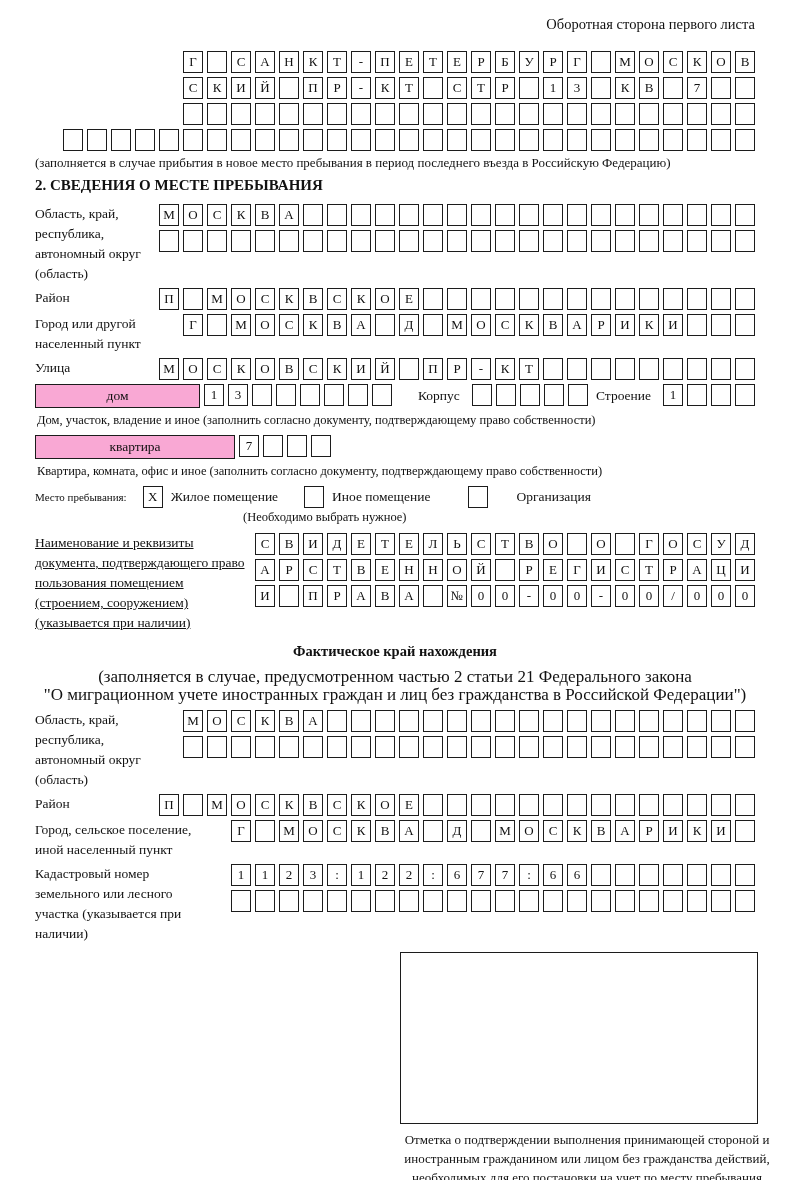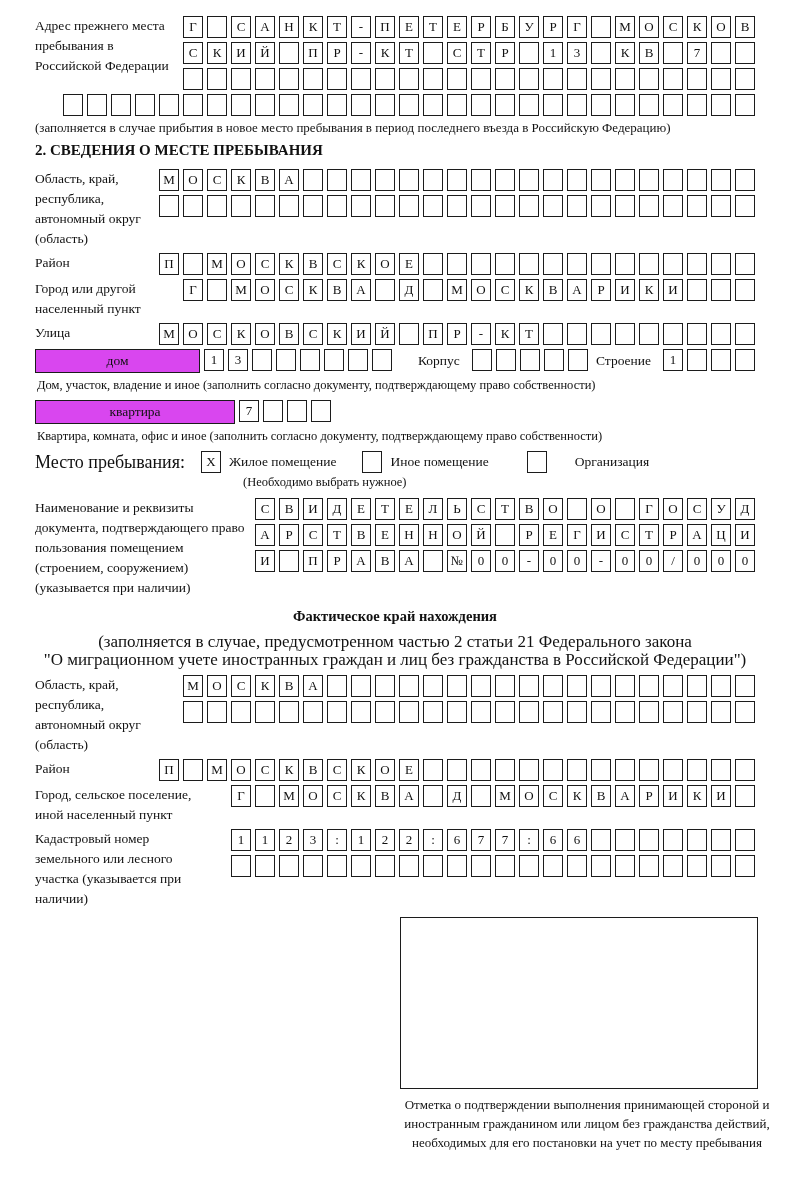--- a/index.html
+++ b/index.html
@@ -2,53 +2,53 @@
 <html lang="ru"><head>
 <meta charset="utf-8">
 <style>
   html,body{margin:0;padding:0;background:#fff;}
   body{width:800px;height:1180px;overflow:hidden;font-family:"Liberation Serif","DejaVu Serif",serif;color:#111;}
   .page{box-sizing:border-box;width:800px;height:1180px;padding:16px 45px 0 35px;}
   .header-note{text-align:right;font-size:14.5px;margin-bottom:18px;}
   .frow{display:flex;align-items:flex-start;margin-bottom:4px;}
   .flabel{font-size:13.5px;line-height:20px;}
   .w135{width:135px;} .w110{width:110px;} .w100{width:100px;} .w140{width:140px;}
-  .w80{width:80px;} .w240{width:240px;} .w145{width:145px;} .w185{width:185px;} .w180{width:180px;}
+  .w80{width:80px;} .w240{width:240px;text-decoration:underline;} .w145{width:145px;} .w185{width:185px;} .w180{width:180px;}
   .cellcol{margin-left:auto;display:flex;flex-direction:column;gap:4px;}
   .cells{display:flex;}
   .cells.right{margin-left:auto;}
   .cell{width:20px;height:22px;box-sizing:border-box;border:1.5px solid #1c1c1c;margin-left:4px;
         display:flex;align-items:center;justify-content:center;font-size:13px;background:#fff;}
   .caption{font-size:13px;text-align:left;margin:0 0 6px 0;line-height:16px;}
   .caption-left{font-size:12.5px;text-align:left;margin:1px 0 7px 2px;line-height:16px;}
   .sec-title{font-weight:bold;font-size:15px;margin:4px 0 10px 0;}
   .labelbox{box-sizing:border-box;border:1.5px solid #1c1c1c;height:24px;display:flex;align-items:center;
-            justify-content:center;font-size:13.5px;background:#d946ef;}
+            justify-content:center;font-size:13.5px;background:#f9a8d4;}
   .dombox{width:165px;} .kvbox{width:200px;}
   .inlab{font-size:13.5px;line-height:24px;white-space:nowrap;}
   .pl26{padding:0 8px 0 26px;} .pl8{padding:0 8px 0 8px;} .mla{margin-left:auto;}
   .checkbox{width:20px;height:22px;box-sizing:border-box;border:1.5px solid #1c1c1c;display:flex;
             align-items:center;justify-content:center;font-size:13px;margin:0 8px;}
   .chk-row{display:flex;align-items:center;margin-bottom:2px;}
-  .chk-label{font-size:18px;}
+  .chk-label{font-size:11px;}
   .chk-opt{font-size:13.5px;}
   .choose-note{font-size:12.5px;margin:0 0 8px 208px;}
   .fact-title{text-align:center;font-weight:bold;font-size:14.5px;margin:10px 0 8px 0;}
   .fact-note{font-size:17px;text-align:center;line-height:18px;margin-bottom:6px;}
   .stamp-box{box-sizing:border-box;border:1.6px solid #1c1c1c;width:358px;height:172px;margin:8px 0 6px 365px;background:#fff;}
   .stamp-caption{width:400px;margin-left:352px;text-align:center;font-size:13px;line-height:19px;}
 </style>
 </head>
 <body>
 
 <div class="page">
 
-
-  <div class="frow">
-    <div class="flabel w145">Адрес прежнего места пребывания в Российской Федерации</div>
+  <div class="header-note">Оборотная сторона первого листа</div>
+
+  <div class="frow">
     <div class="cellcol">
       <div class="cells">
           <div class="cell">Г</div>
           <div class="cell"></div>
           <div class="cell">С</div>
           <div class="cell">А</div>
           <div class="cell">Н</div>
           <div class="cell">К</div>
           <div class="cell">Т</div>
           <div class="cell">-</div>

